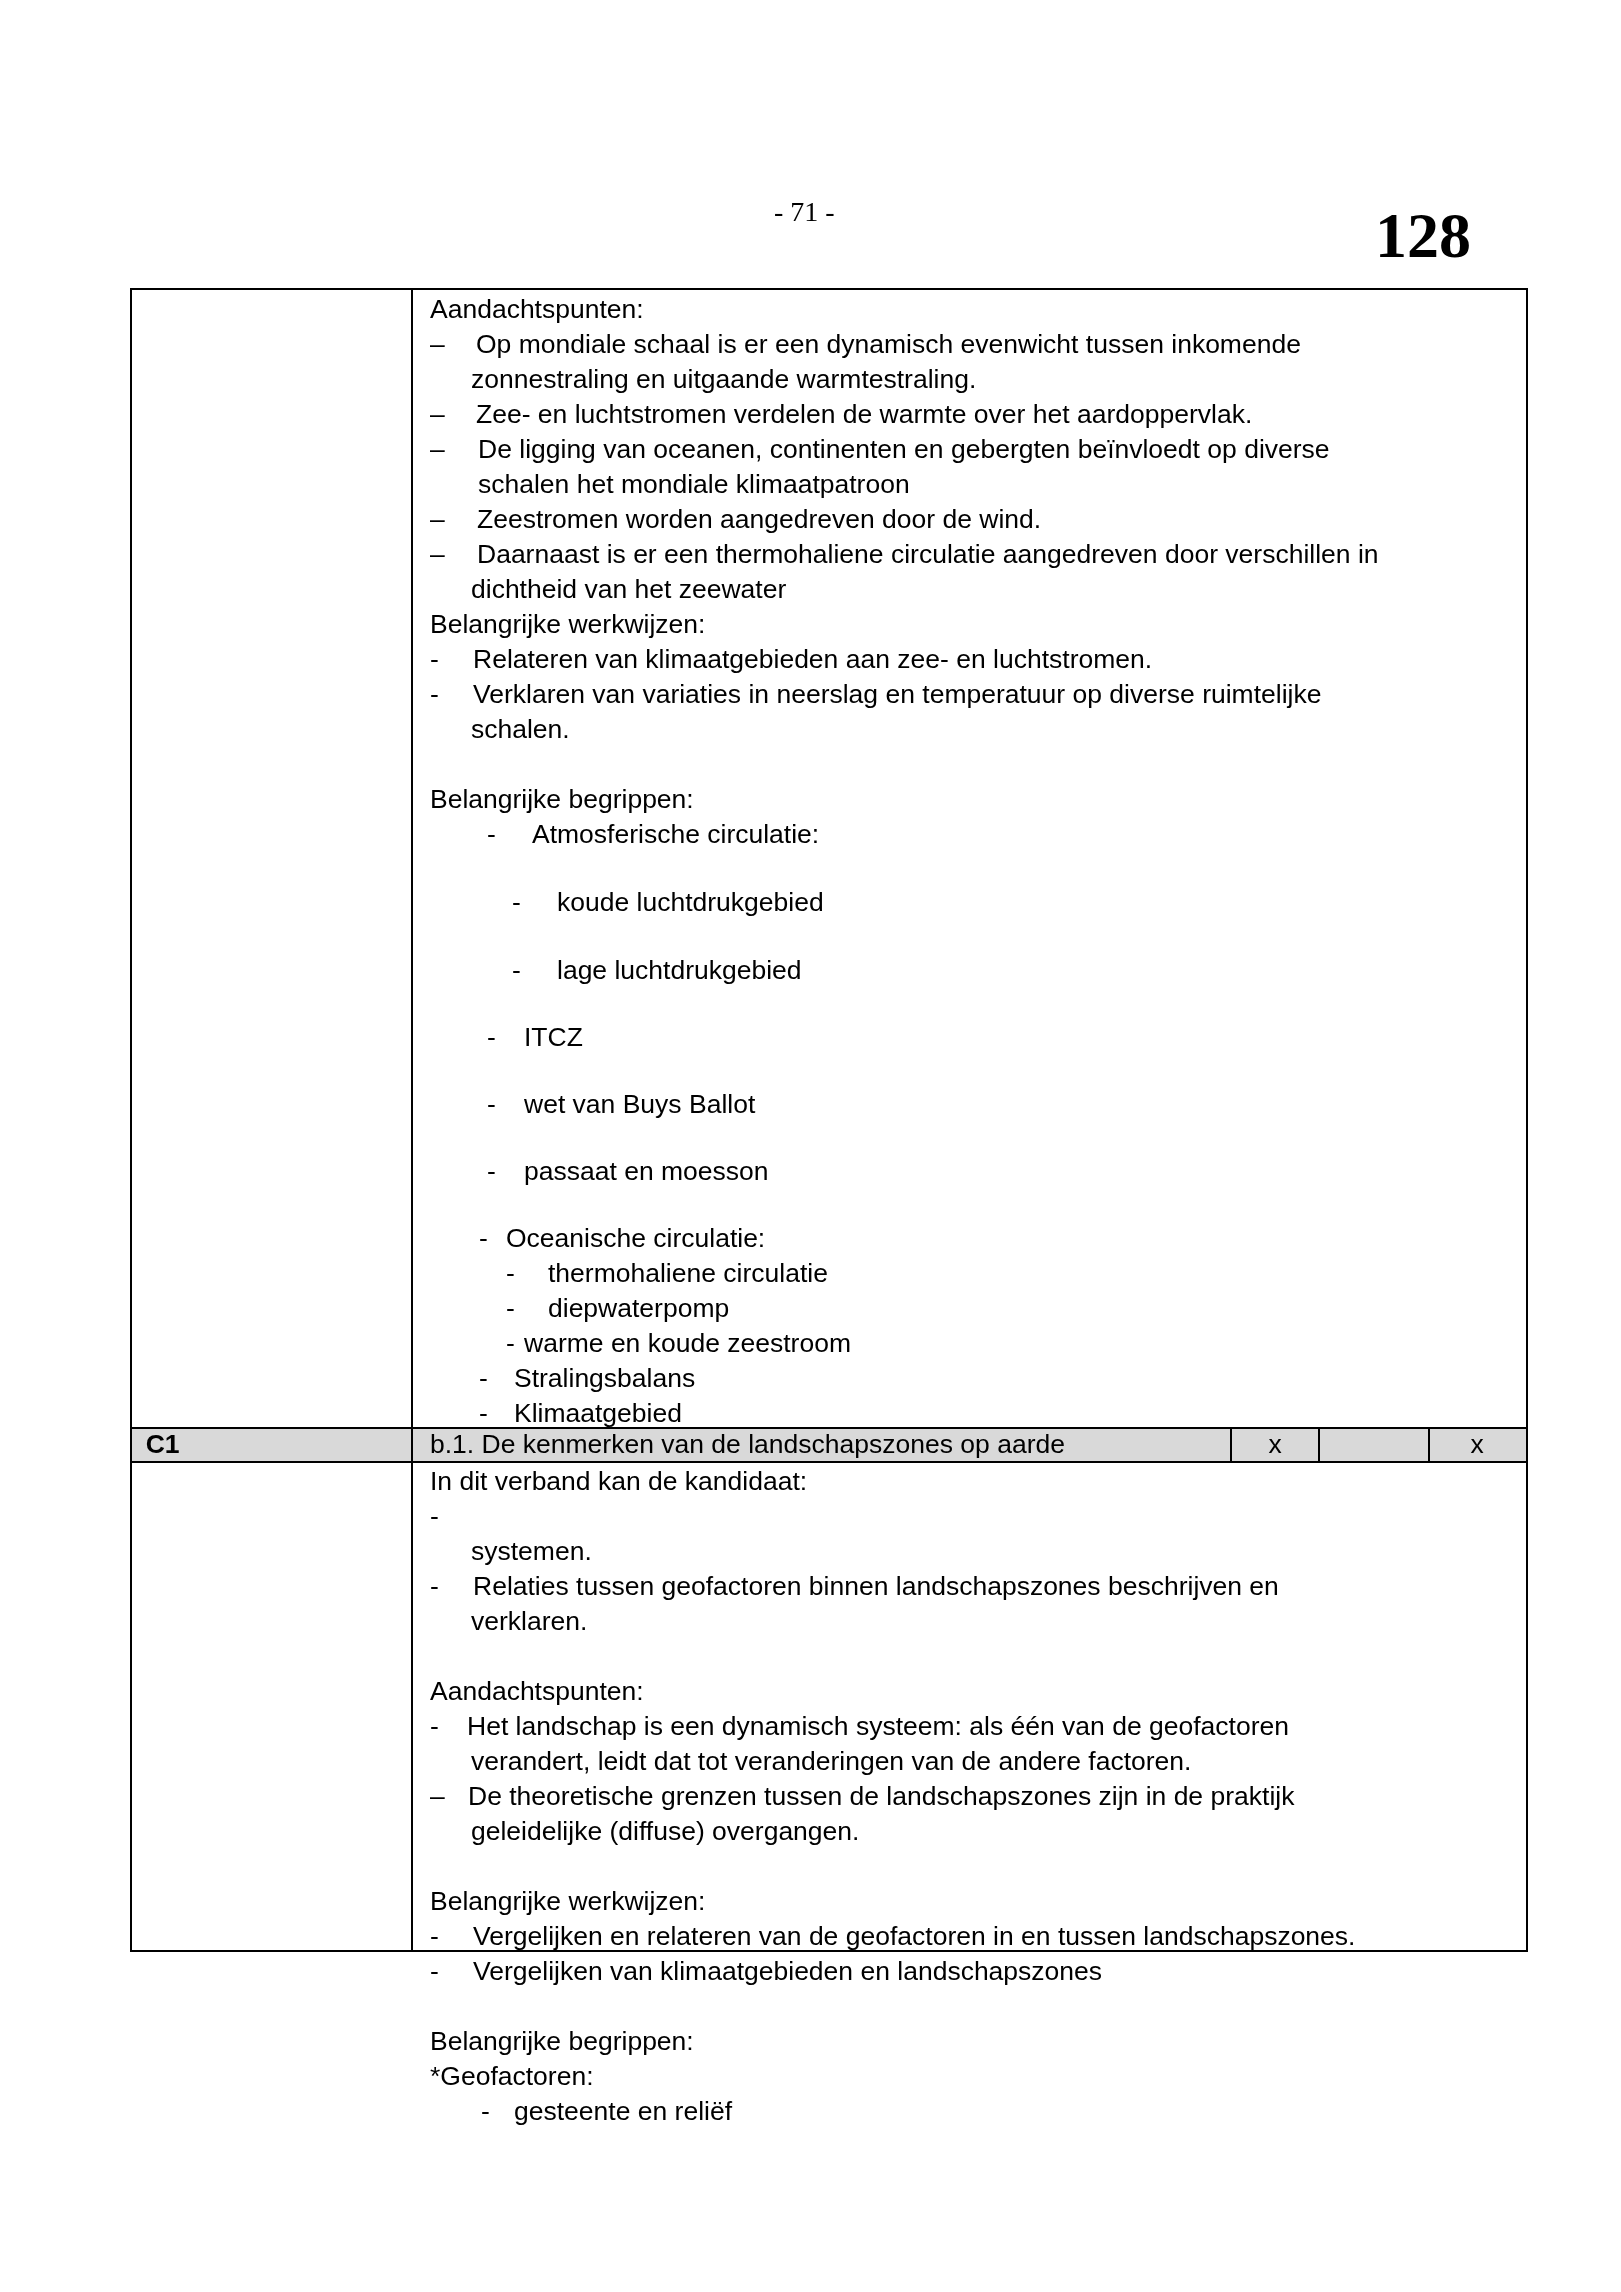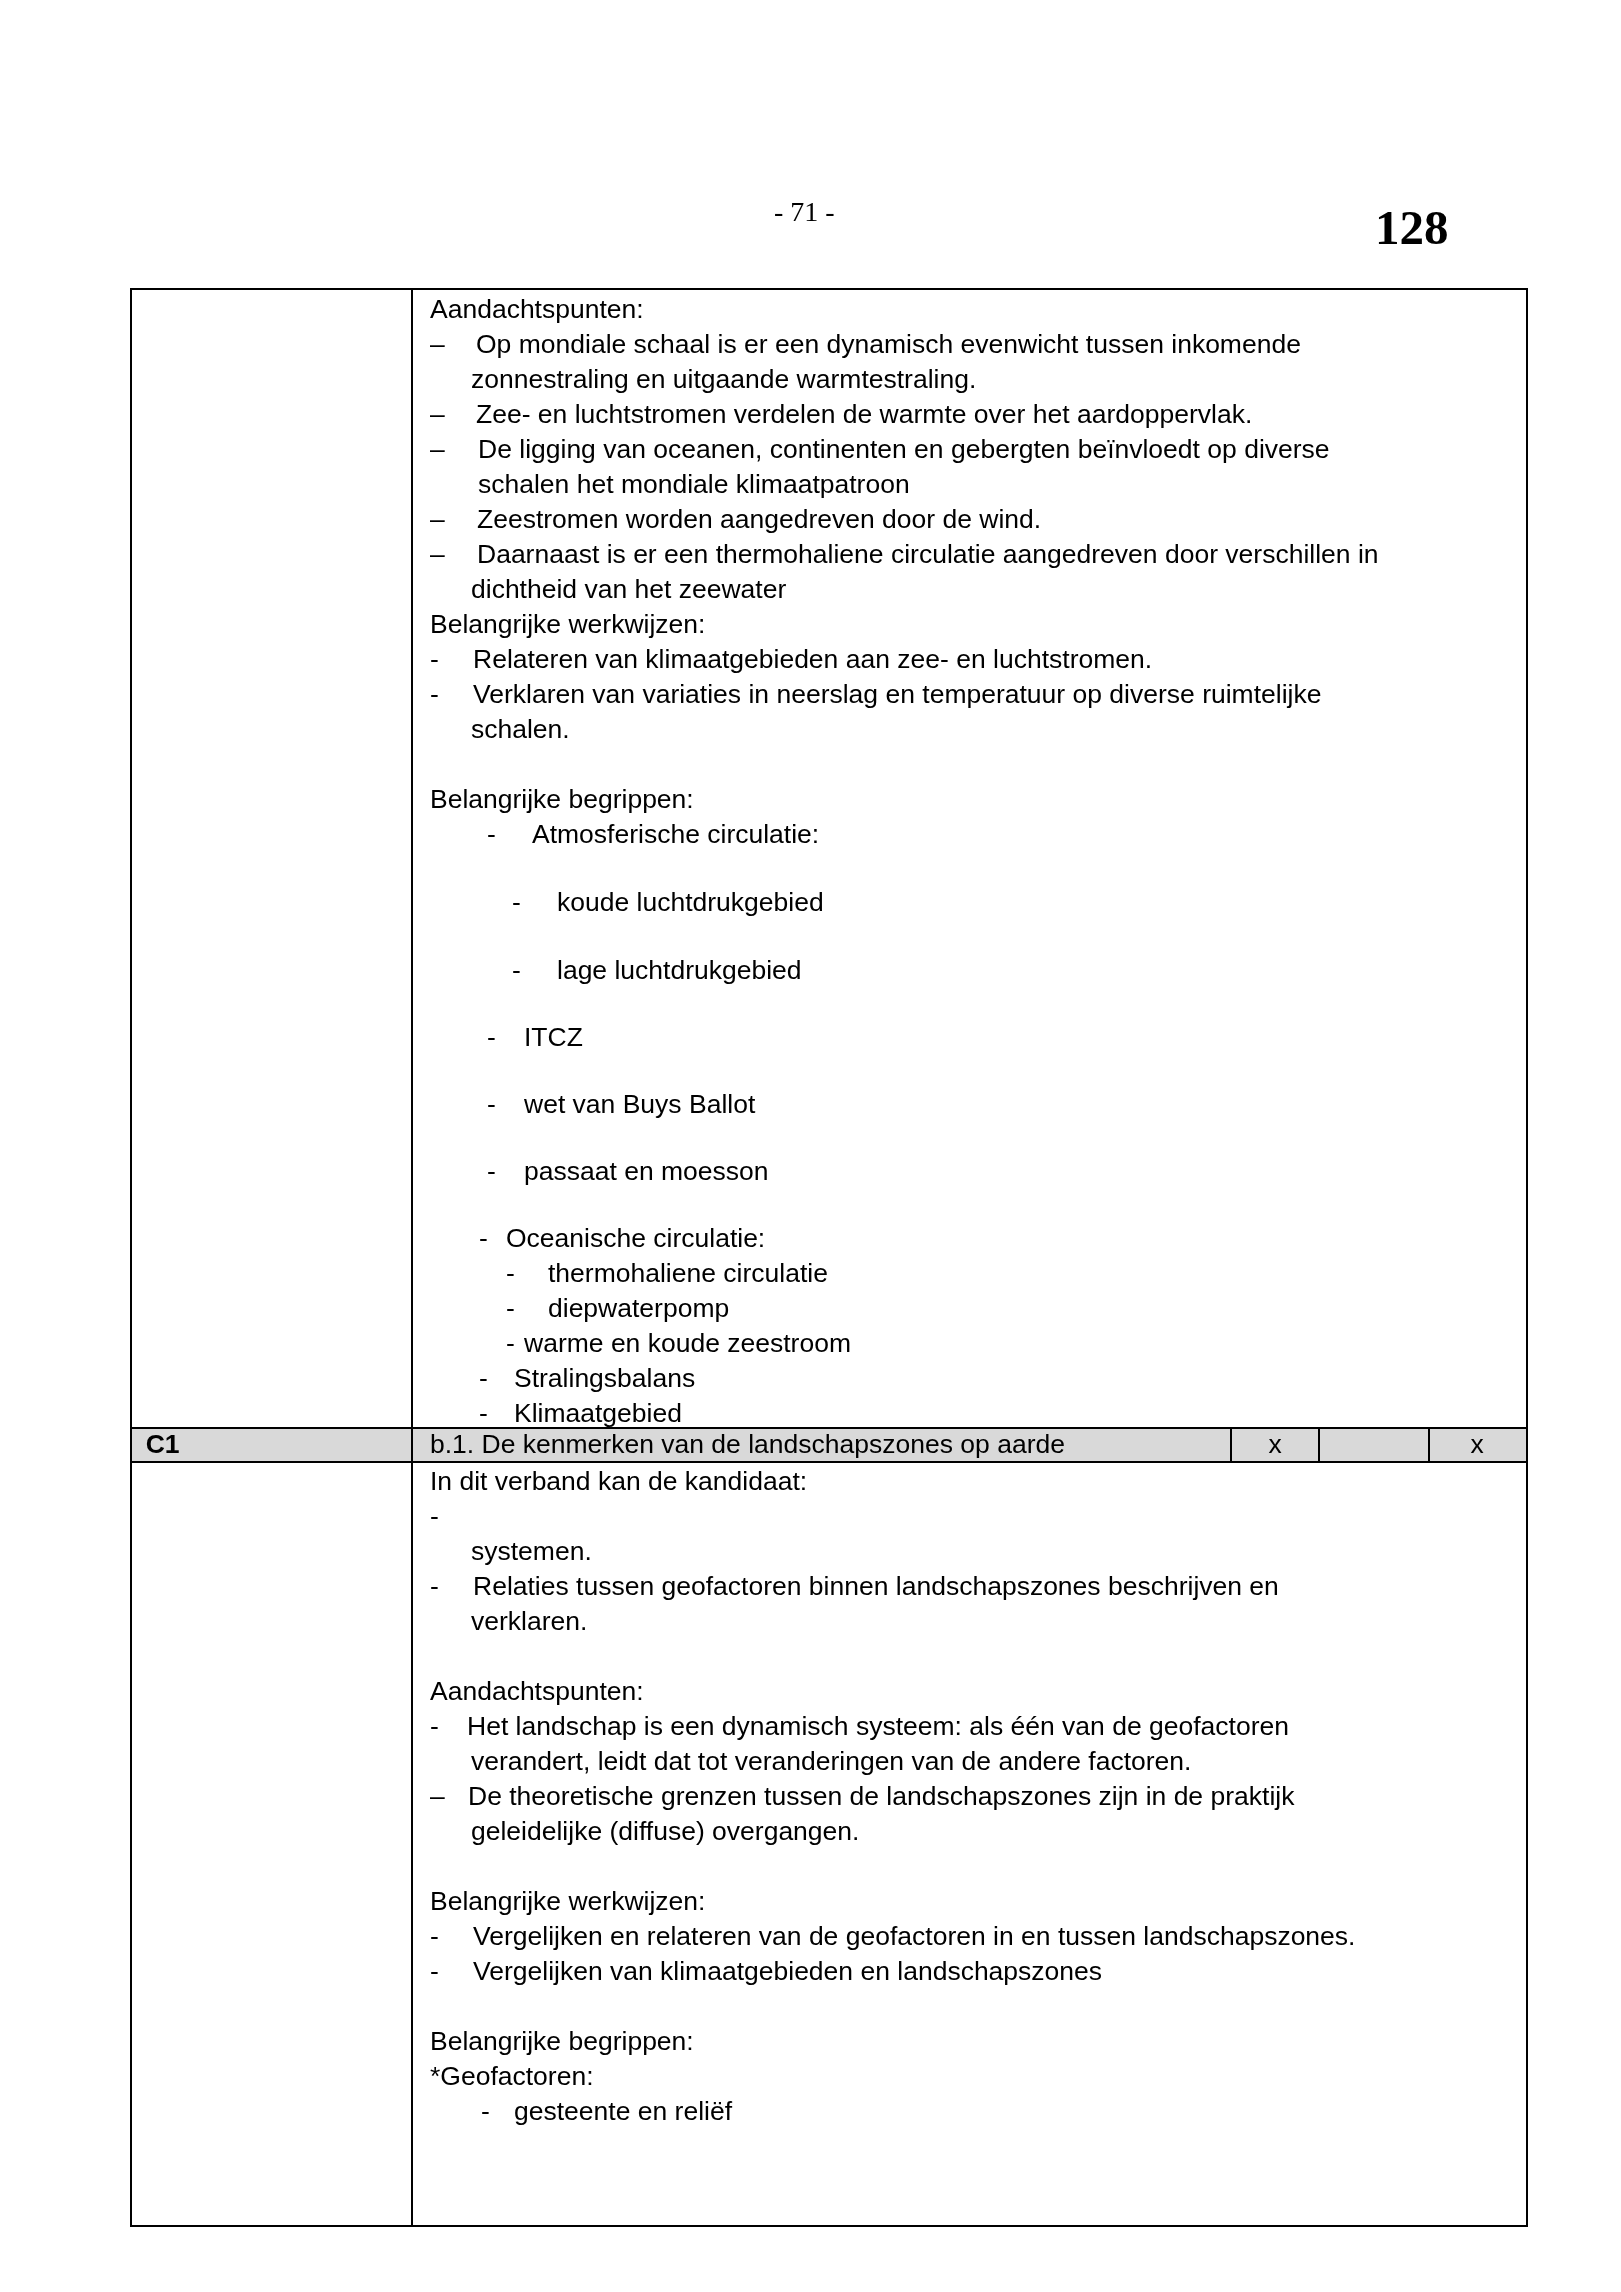--- a/index.html
+++ b/index.html
@@ -1,19 +1,19 @@
 <!DOCTYPE html>
 <html><head>
 <meta charset="utf-8">
 <style>
   html, body { margin: 0; padding: 0; background: #ffffff; }
   body { width: 1621px; height: 2293px; position: relative; overflow: hidden; font-family: "Liberation Sans", sans-serif; color: #000; }
   .page-num { position: absolute; top: 196px; left: 774px; font-family: "Liberation Serif", serif; font-size: 28px; }
-  .doc-num { position: absolute; top: 199px; left: 1375px; font-family: "Liberation Serif", serif; font-weight: bold; font-size: 49px; }
-  .table { position: absolute; left: 130px; top: 288px; width: 1398px; height: 1939px; border: 2.9px solid #000; box-sizing: border-box; }
+  .doc-num { position: absolute; top: 199px; left: 1375px; font-family: "Liberation Serif", serif; font-weight: bold; font-size: 64px; }
+  .table { position: absolute; left: 130px; top: 288px; width: 1398px; height: 1664px; border: 2.9px solid #000; box-sizing: border-box; }
   .vdiv { position: absolute; top: 0; bottom: 0; left: 279px; width: 2px; background: #000; }
   .block { position: absolute; left: 298px; right: 9.8px; font-size: 26.5px; line-height: 35px; }
   .line { position: relative; white-space: nowrap; height: 35px; }
   .bullet { position: absolute; }
   .txt { position: absolute; }
   .gray-row { position: absolute; left: 0; right: 0; top: 1137px; height: 36px; background: #d9d9d9; border-top: 2.9px solid #000; border-bottom: 2px solid #000; box-sizing: border-box; font-size: 26.5px; }
   .gray-row .cell { position: absolute; top: 0; bottom: 0; line-height: 31px; box-sizing: border-box; }
   .gray-row .c-code { left: 13.7px; font-weight: bold; }
   .gray-row .c-title { left: 298px; }
   .gray-row .sep { position: absolute; top: 0; bottom: 0; width: 2px; background: #000; }

